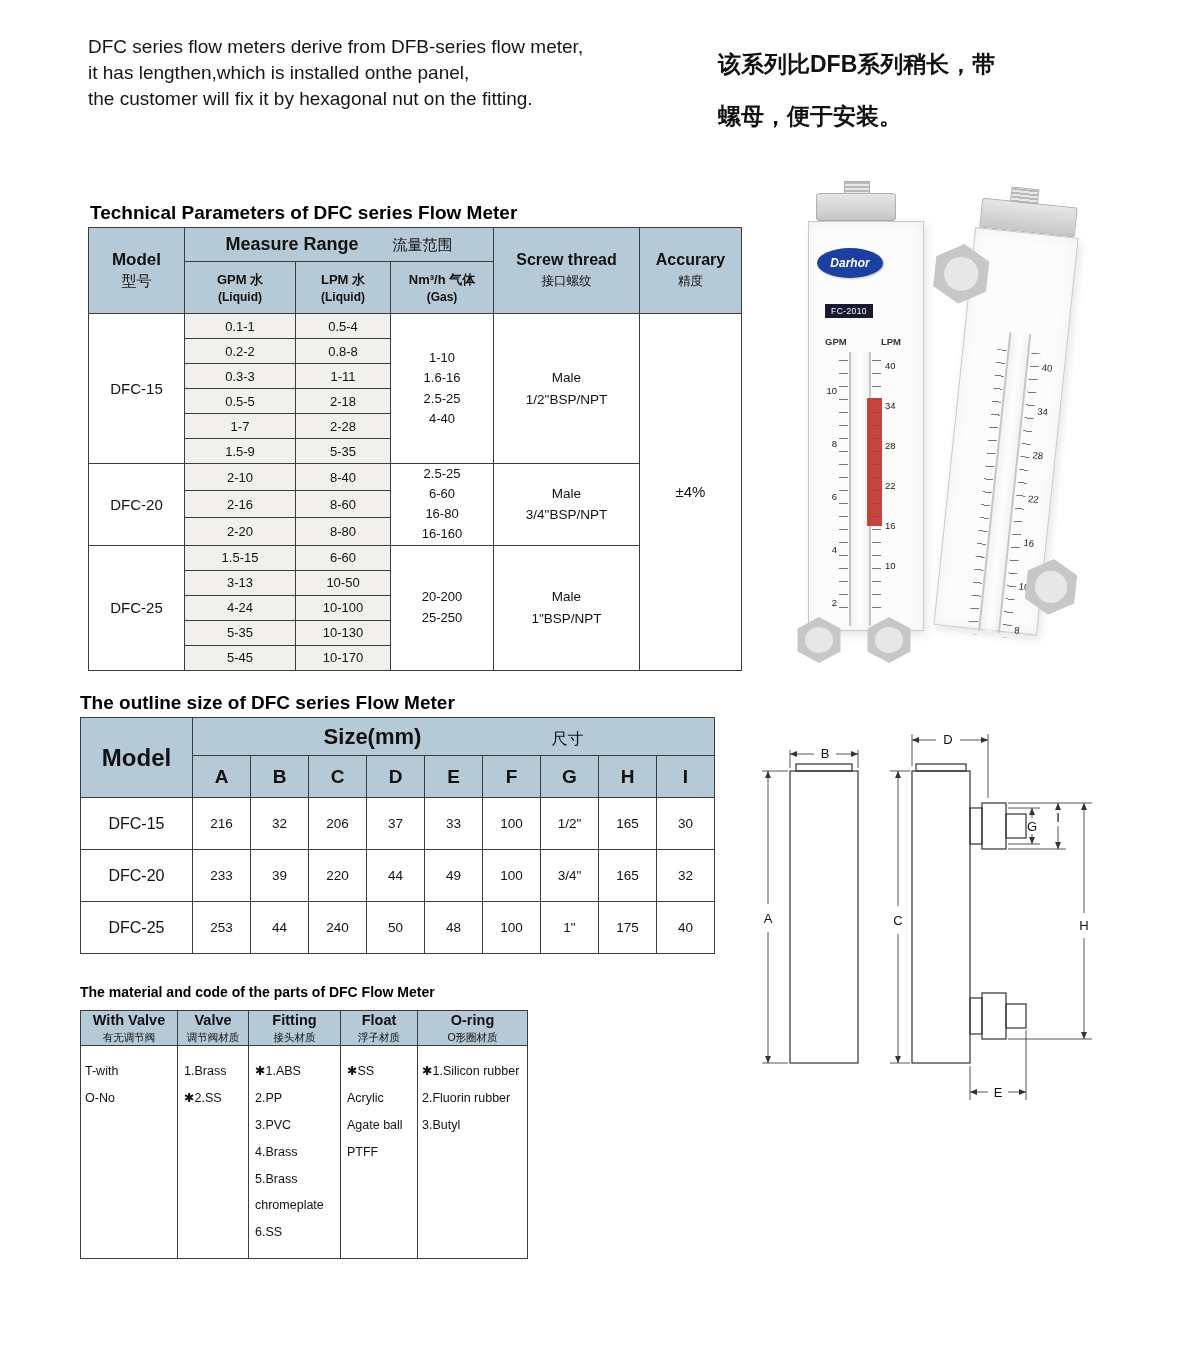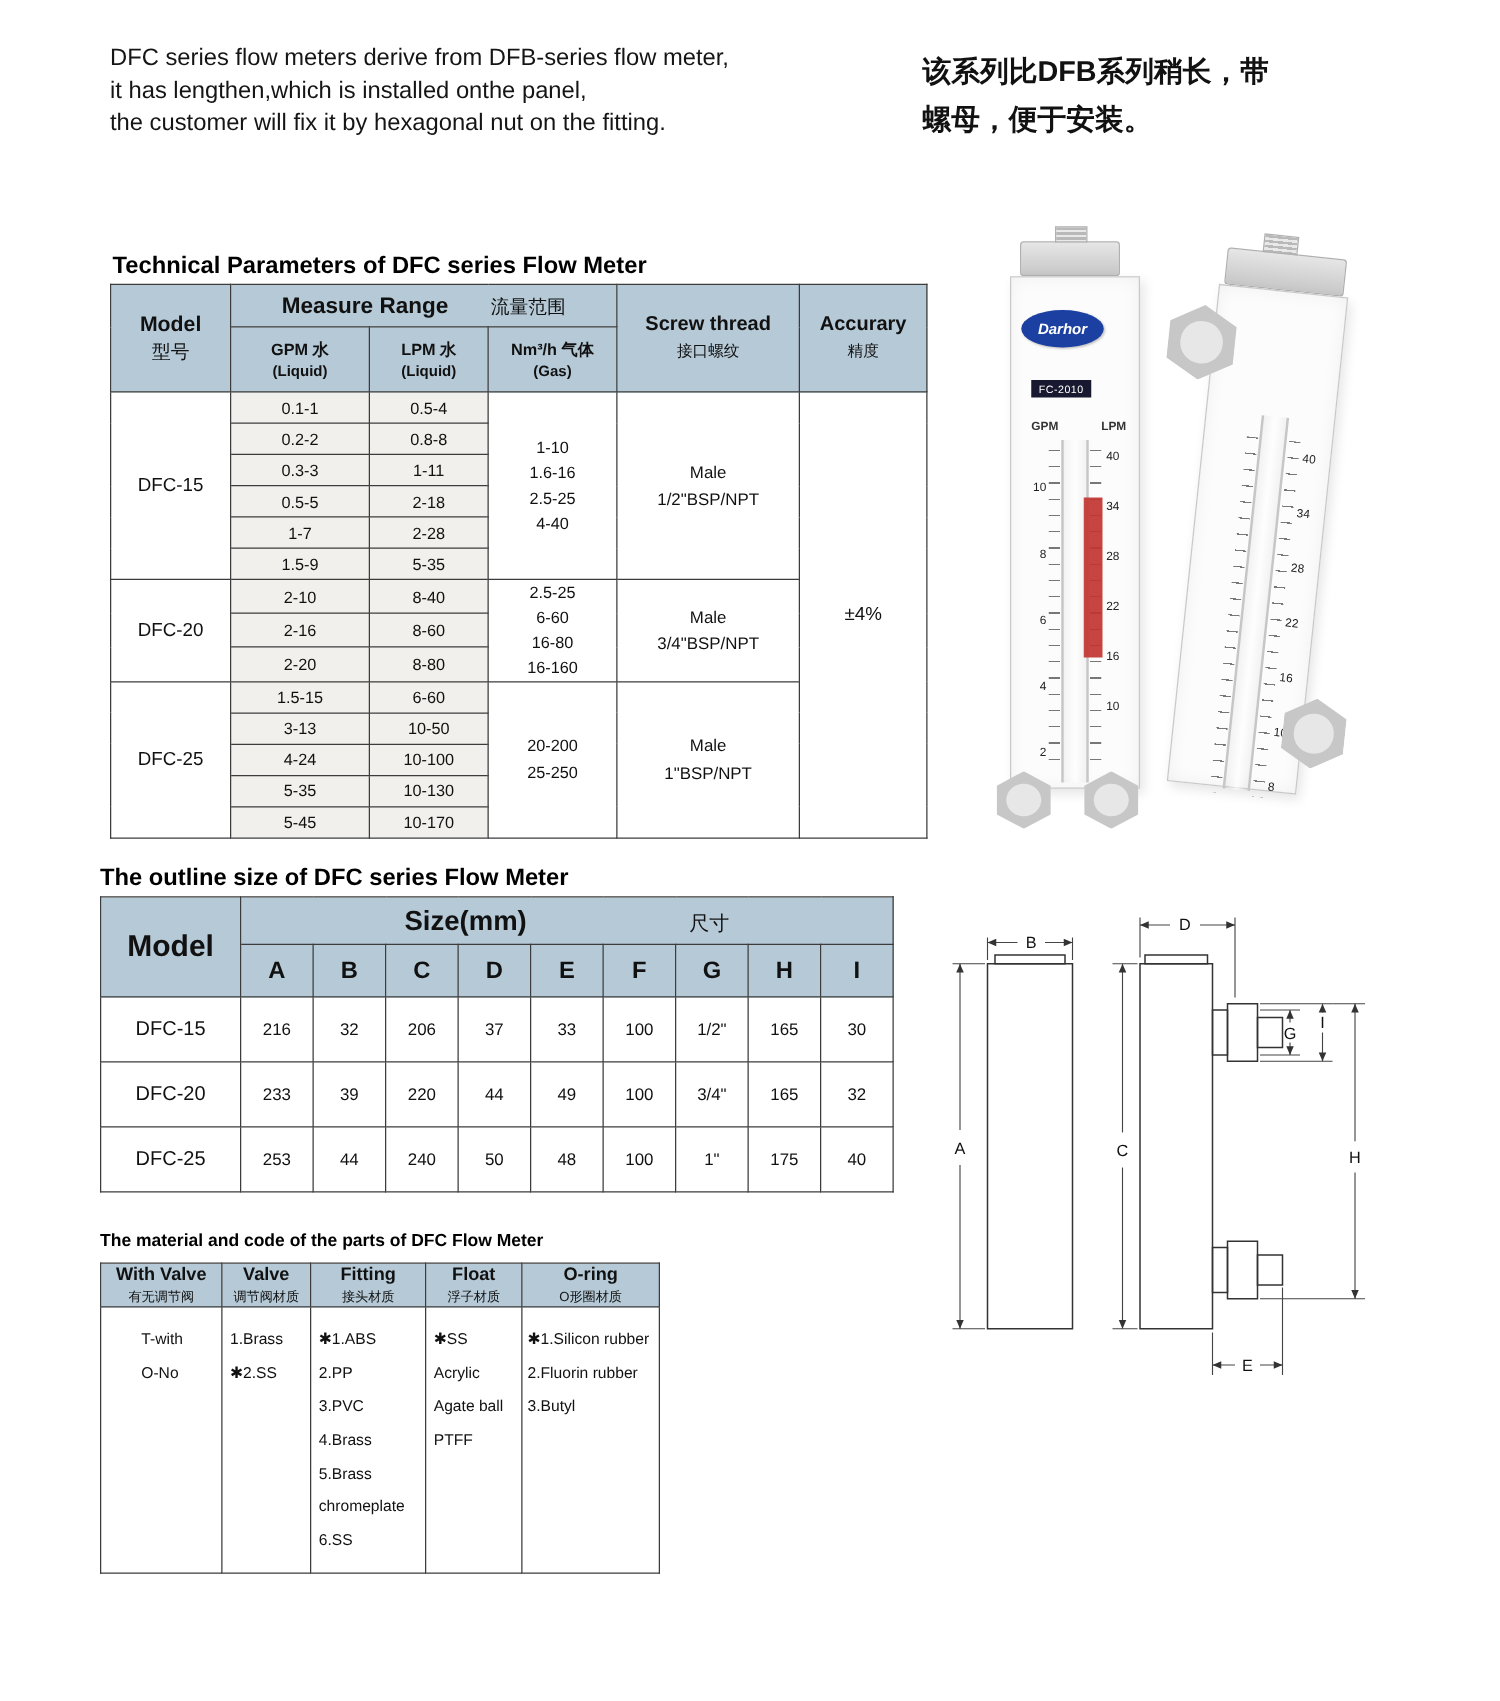--- a/index.html
+++ b/index.html
@@ -3,21 +3,21 @@
 <meta charset="utf-8">
 <style>
   * { margin:0; padding:0; box-sizing:border-box; }
   html,body { background:#fff; }
   body { font-family:"Liberation Sans","DejaVu Sans",sans-serif; color:#111; }
   .page { position:relative; width:1200px; height:1361px; background:#fff; overflow:hidden; }
   .pre { white-space:pre-line; }
 
   
   .intro-en { position:absolute; left:88px; top:34px; font-size:19px; line-height:26px; color:#151515; white-space:pre-line; }
-  .intro-zh { position:absolute; left:718px; top:38px; font-size:23px; line-height:38px; font-weight:600; color:#111; white-space:pre-line;margin-left:20px; }
+  .intro-zh { position:absolute; left:718px; top:38px; font-size:23px; line-height:52px; font-weight:600; color:#111; white-space:pre-line; }
 
   
   .sec-title { position:absolute; font-weight:bold; color:#000; }
   .t1 { left:90px; top:202px; font-size:19px; }
   .t2 { left:80px; top:692px; font-size:19px; }
   .t3 { left:80px; top:984px; font-size:14px; }
 
   
   table { border-collapse:collapse; table-layout:fixed; }
   td { border:1px solid #3c3c3c; text-align:center; vertical-align:middle; }
@@ -56,36 +56,36 @@
   .s-letter { font-size:19px; font-weight:bold; }
   .size .s-m { font-size:16px; }
   .size .s-v { font-size:13.5px; }
 
   
   .mat { position:absolute; left:80px; top:1010px; }
   .mat tr.m-h { height:35px; }
   .m-h-en { display:block; font-size:14.5px; font-weight:bold; }
   .m-h-zh { display:block; font-size:10.5px; margin-top:3px; }
   .mat .m-body { vertical-align:top; text-align:left; font-size:12.5px; line-height:2.15; padding:12px 4px 12px 6px; white-space:pre-line; height:186px; background:#fff; }
-  .mat .m-body.first { padding-left:32px; }
+  .mat .m-body.first { padding-left:4px; }
   .mat .m-body.oring { padding-left:4px; }
 
   
   .photo-area { position:absolute; left:770px; top:185px; width:410px; height:500px; }
   .meter { position:absolute; }
   .meter-left { left:16px; top:8px; width:150px; height:480px; }
   .meter-right { left:168px; top:18px; width:185px; height:480px; transform:rotate(6deg); transform-origin:50% 12%; }
   .m-thread { position:absolute; background:repeating-linear-gradient(to bottom,#b9b9b9 0 2px,#e9e9e9 2px 4px); border:1px solid #b0b0b0; }
   .meter-left .m-thread { left:58px; top:-12px; width:26px; height:14px; }
   .meter-right .m-thread { left:66px; top:-14px; width:28px; height:16px; }
   .m-topplate { position:absolute; background:linear-gradient(#e6e6e6,#c7c7c7); border:1px solid #b0b0b0; border-radius:3px; }
   .meter-left .m-topplate { left:30px; top:0; width:80px; height:28px; }
   .meter-right .m-topplate { left:38px; top:0; width:96px; height:30px; }
   .m-glass { position:absolute; background:#fcfcfc; border:1px solid #c9c9c9; box-shadow: inset 0 0 14px rgba(0,0,0,.05), 3px 4px 9px rgba(0,0,0,.10); }
-  .meter-left .m-glass { left:22px; top:28px; width:104px; height:410px; }
+  .meter-left .m-glass { left:22px; top:28px; width:116px; height:410px; }
   .meter-right .m-glass { left:34px; top:30px; width:104px; height:400px; }
   .m-logo { position:absolute; left:8px; top:26px; width:66px; height:30px; background:#1c3fa2; border-radius:50%; color:#fff; font-style:italic; font-weight:bold; font-size:12px; display:flex; align-items:center; justify-content:center; box-shadow:1px 1px 2px rgba(0,0,0,.25); }
   .m-label { position:absolute; left:16px; top:82px; width:48px; height:14px; background:#181830; color:#fff; font-size:8.5px; display:flex; align-items:center; justify-content:center; letter-spacing:.4px; }
   .m-units { position:absolute; left:16px; top:114px; width:76px; display:flex; justify-content:space-between; font-size:9.5px; font-weight:bold; color:#333; }
   .m-tube { position:absolute; border-left:2px solid #c6c6c6; border-right:2px solid #c6c6c6; background:linear-gradient(to right, rgba(0,0,0,.04), rgba(255,255,255,.65) 50%, rgba(0,0,0,.04)); }
   .meter-left .m-tube { left:40px; top:130px; width:22px; height:274px; }
   .meter-right .m-tube { left:44px; top:100px; width:22px; height:300px; }
   .m-ticks { position:absolute; width:9px; background:repeating-linear-gradient(to bottom,#777 0 1px,transparent 1px 13px); }
   .meter-left .tk-l { left:30px; top:138px; height:260px; }
   .meter-left .tk-r { left:63px; top:138px; height:260px; }

